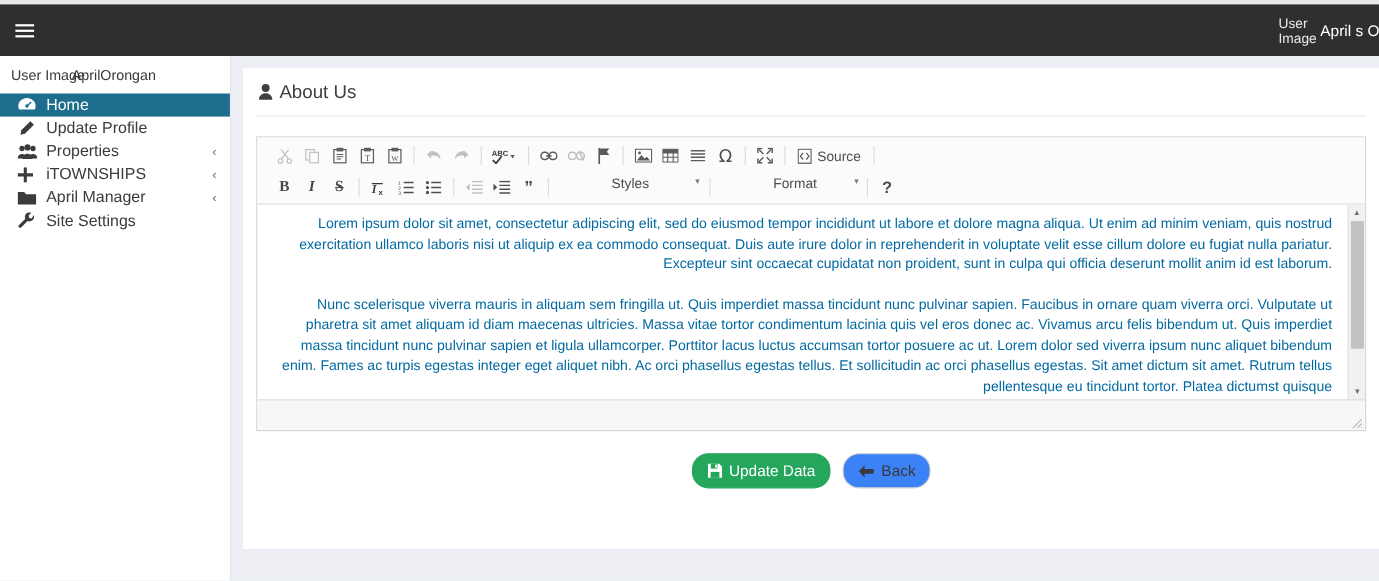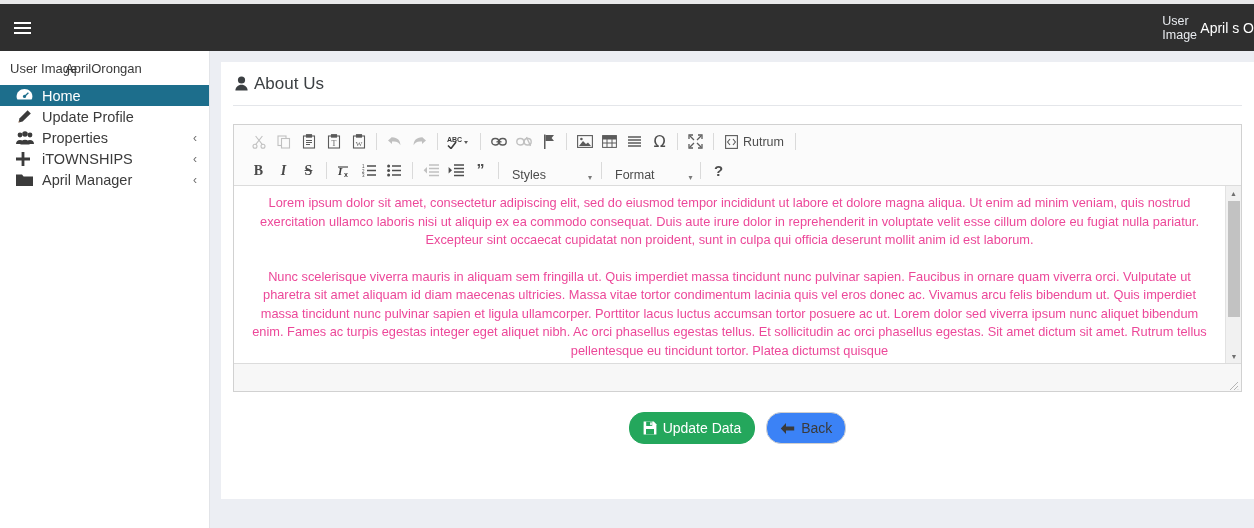--- a/index.html
+++ b/index.html
@@ -152,42 +152,42 @@
   .tb-quote {
     font-size: 16px; font-weight: bold; color: #4e4e4e; line-height: 1;
   }
   .tb-help { font-size: 15px; color: #4e4e4e; font-weight: bold; }
   .tb-source {
     display: flex; align-items: center; height: 22px;
     padding: 0 6px; cursor: pointer; color: #4e4e4e; font-size: 12.5px;
   }
   .tb-source svg { margin-right: 5px; }
   .tb-combo {
-    display: flex; align-items: flex-end; height: 22px;
+    display: flex; align-items: flex-start; height: 22px;
     min-width: 82px; padding: 0 4px 0 8px;
-    font-size: 12.5px; color: #4b4b4b; cursor: pointer;
+    font-size: 12.5px; color: #4b4b4b; cursor: pointer; margin-left: 44px;
   }
   .tb-combo .cap { flex: none; }
   .tb-combo .arr {
     margin-left: auto; font-size: 8px; color: #7a7a7a;
     padding-left: 22px;
   }
   .combo-styles { width: 92px; }
   .combo-format { width: 88px; gap: 12px; }
 
   .editor-body {
     position: absolute; top: 61px; left: 0;
     width: 100%; height: 178px;
     overflow: hidden;
     padding: 8px 30px 0 14px;
   }
   .editor-body p {
-    font-size: 12.8px; color: #ec4899; line-height: 18.5px;
+    font-size: 12.8px; color: #0369a1; line-height: 18.5px;
     margin-bottom: 18px;
-    text-align: center;
+    text-align: right;
   }
   .editor-scroll {
     position: absolute; top: 61px; right: 0;
     width: 16px; height: 178px;
     background: #f1f1f1; border-left: 1px solid #e2e2e2;
   }
   .sc-arrow {
     height: 15px; display: flex; align-items: center; justify-content: center;
     cursor: pointer; font-size: 7px; color: #6f6f6f;
   }
@@ -303,20 +303,29 @@
   <div class="nav-item">
     <span class="nav-icon">
       <svg width="17" height="14" viewBox="0 0 17 14">
           <path d="M0 1.5h6l1.6 2H17V13H0z" fill="#3b3b3b"></path>
         </svg>
     </span>
     <span class="nav-label">April Manager</span>
     <span class="nav-caret">‹</span>
   </div>
 
+  <div class="nav-item">
+    <span class="nav-icon">
+      <svg width="16" height="16" viewBox="0 0 16 16">
+          <path d="M14.6 2.4a4.2 4.2 0 0 1-5.5 5.5L3.2 13.8a1.5 1.5 0 0 1-2.1-2.1L7 5.8A4.2 4.2 0 0 1 12.5.3L10 2.8l.6 2.3 2.3.6z" fill="#3b3b3b"></path>
+        </svg>
+    </span>
+    <span class="nav-label">Site Settings</span>
+    <span class="nav-caret"></span>
+  </div>
 </div>
 
 <div class="content">
   <div class="card">
 
     <div class="card-title">
       <span class="person-icon">
         <svg width="13" height="15" viewBox="0 0 13 15">
             <circle cx="6.5" cy="4" r="3.6" fill="#3c4043"></circle>
             <path d="M0.4 14.6c0-3.4 2.7-5.8 6.1-5.8s6.1 2.4 6.1 5.8z" fill="#3c4043"></path>
@@ -456,21 +465,21 @@
                   <path d="M2 2 L6 6M13 2 L9 6M2 13 L6 9M13 13 L9 9"></path>
                 </g>
               </svg>
           </div>
           <div class="tb-sep"></div>
           <div class="tb-source">
             <svg width="13" height="14" viewBox="0 0 13 14">
                 <rect x="0.6" y="0.6" width="11.8" height="12.8" stroke="#5b5b5b" stroke-width="1.1" fill="none"></rect>
                 <path d="M5 4 L2.6 7 L5 10M8 4 L10.4 7 L8 10" stroke="#5b5b5b" stroke-width="1.1" fill="none"></path>
               </svg>
-            <span>Rutrum</span>
+            <span>Source</span>
           </div>
           <div class="tb-sep"></div>
         </div>
 
         <div class="tb-row">
           <div class="tb-btn">
               <span class="tb-text">B</span>
             </div>
           <div class="tb-btn">
               <span class="tb-text ital">I</span>

